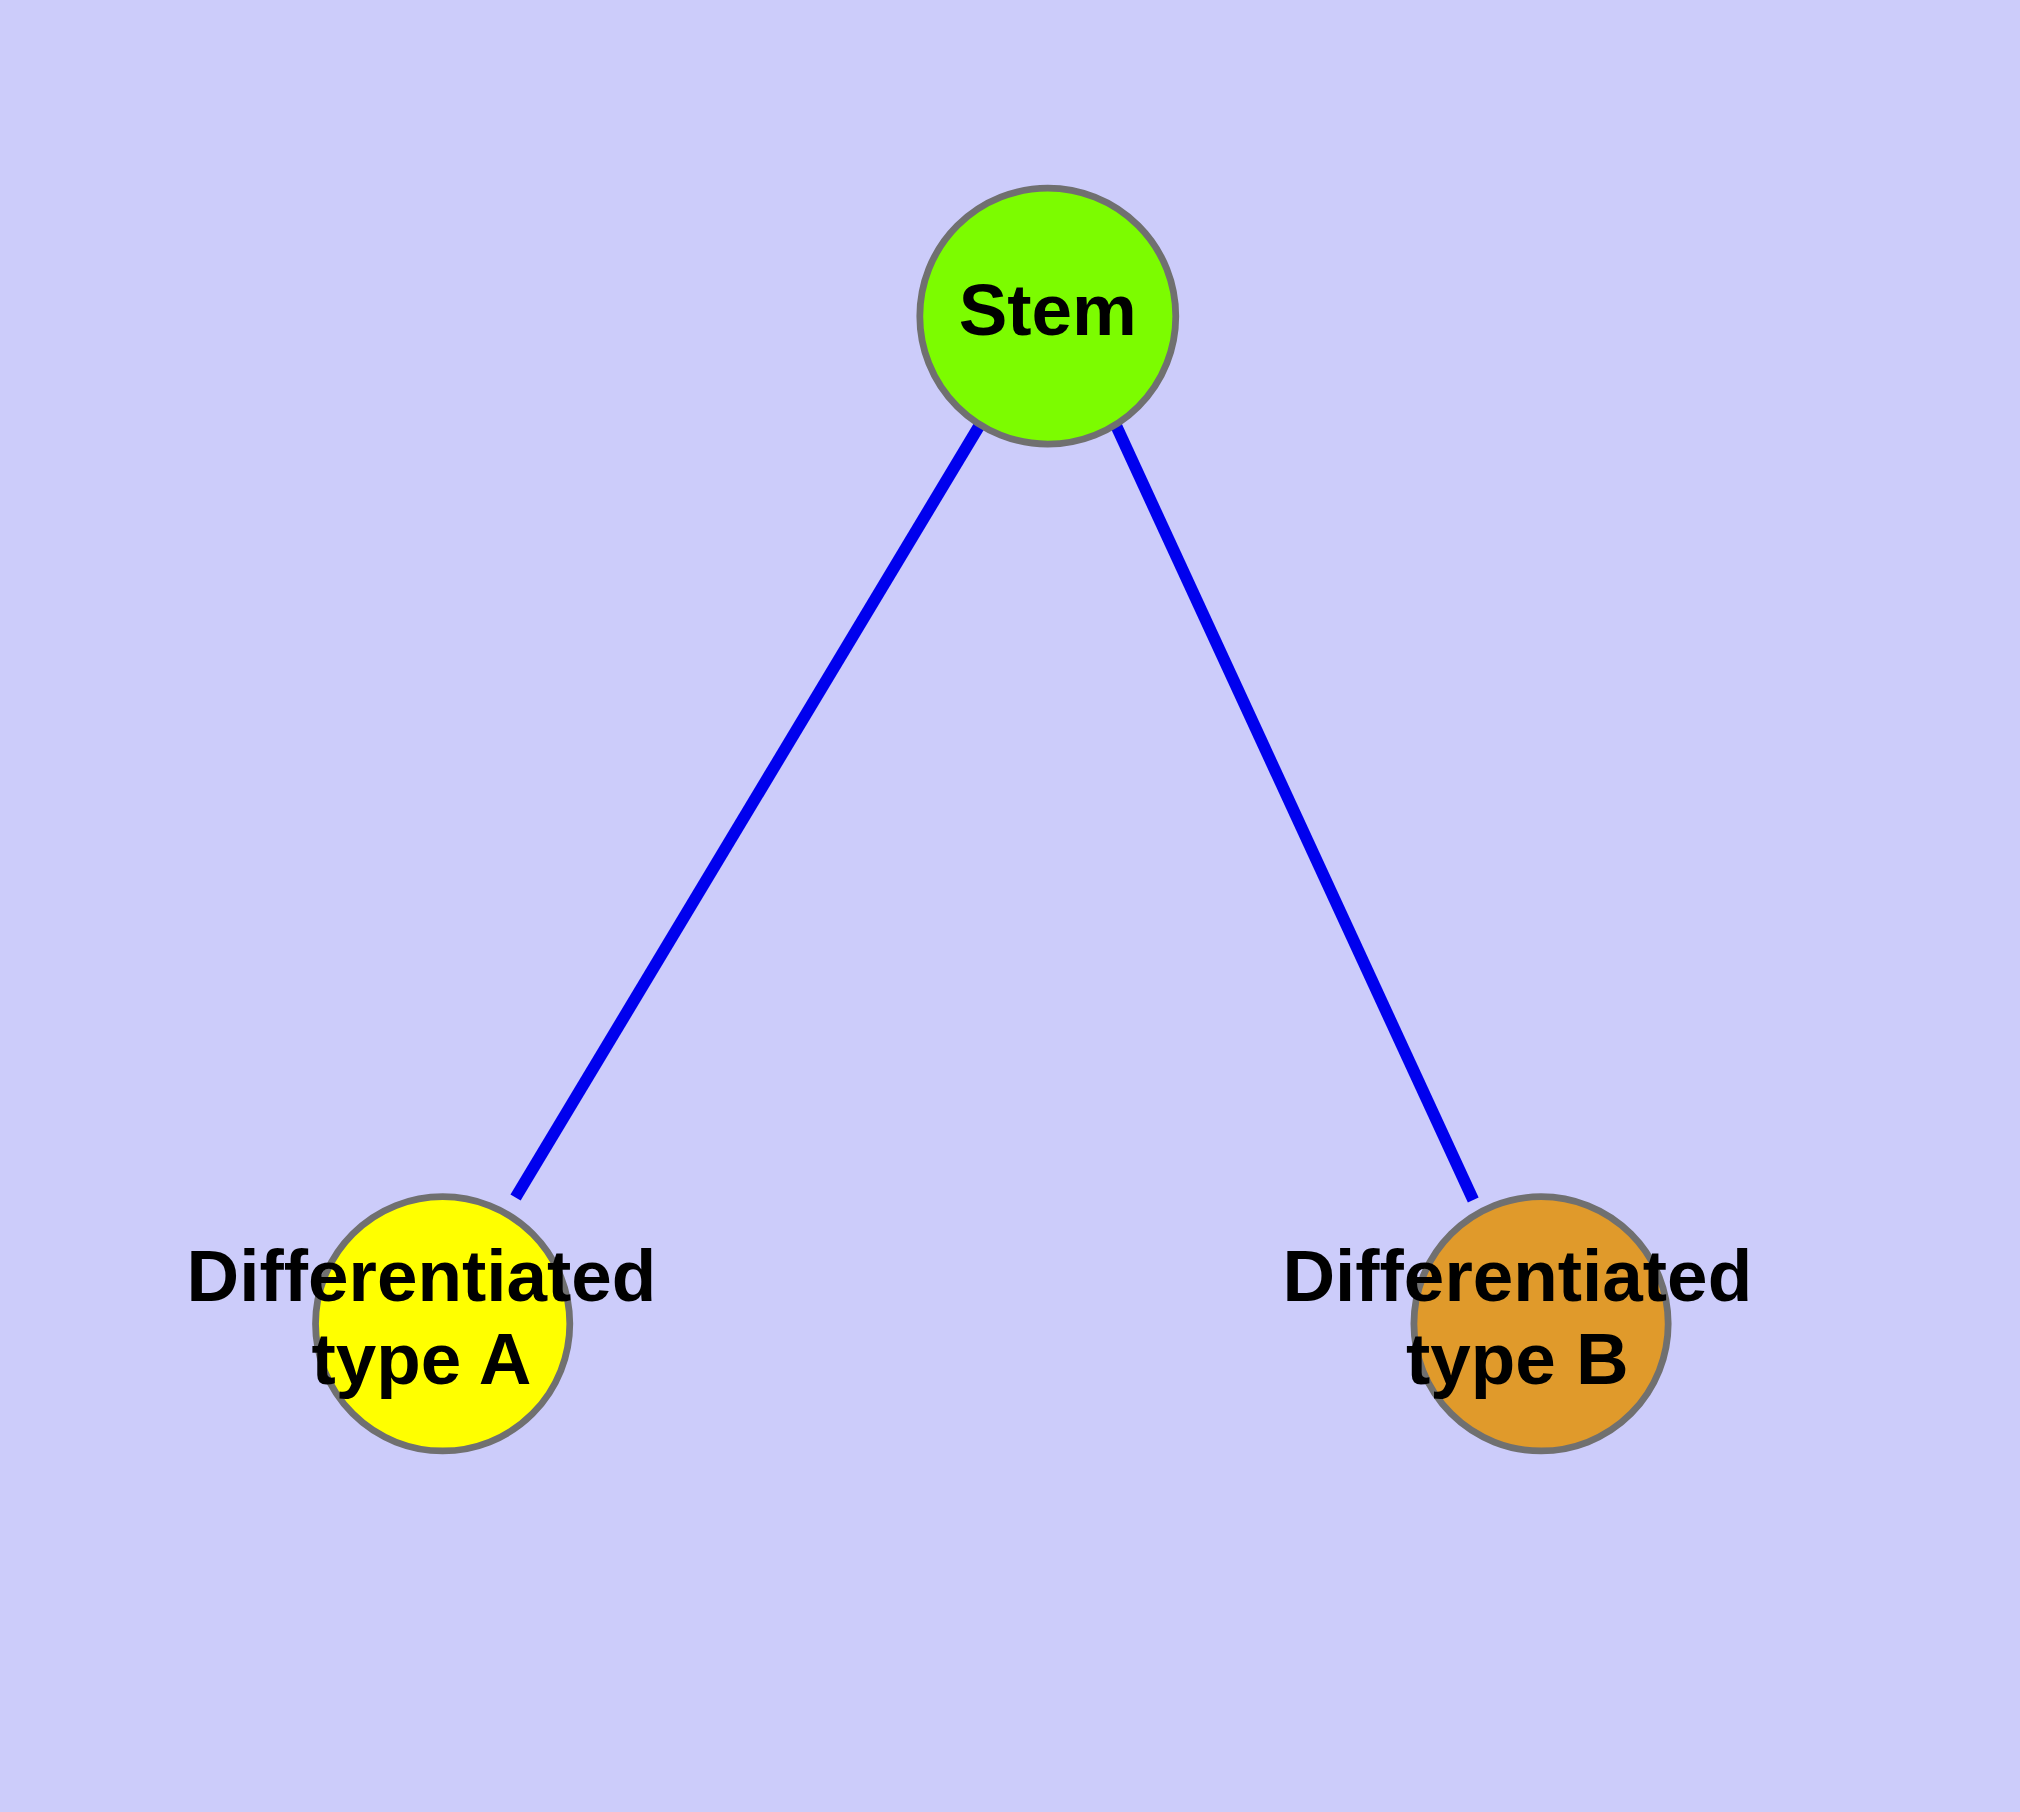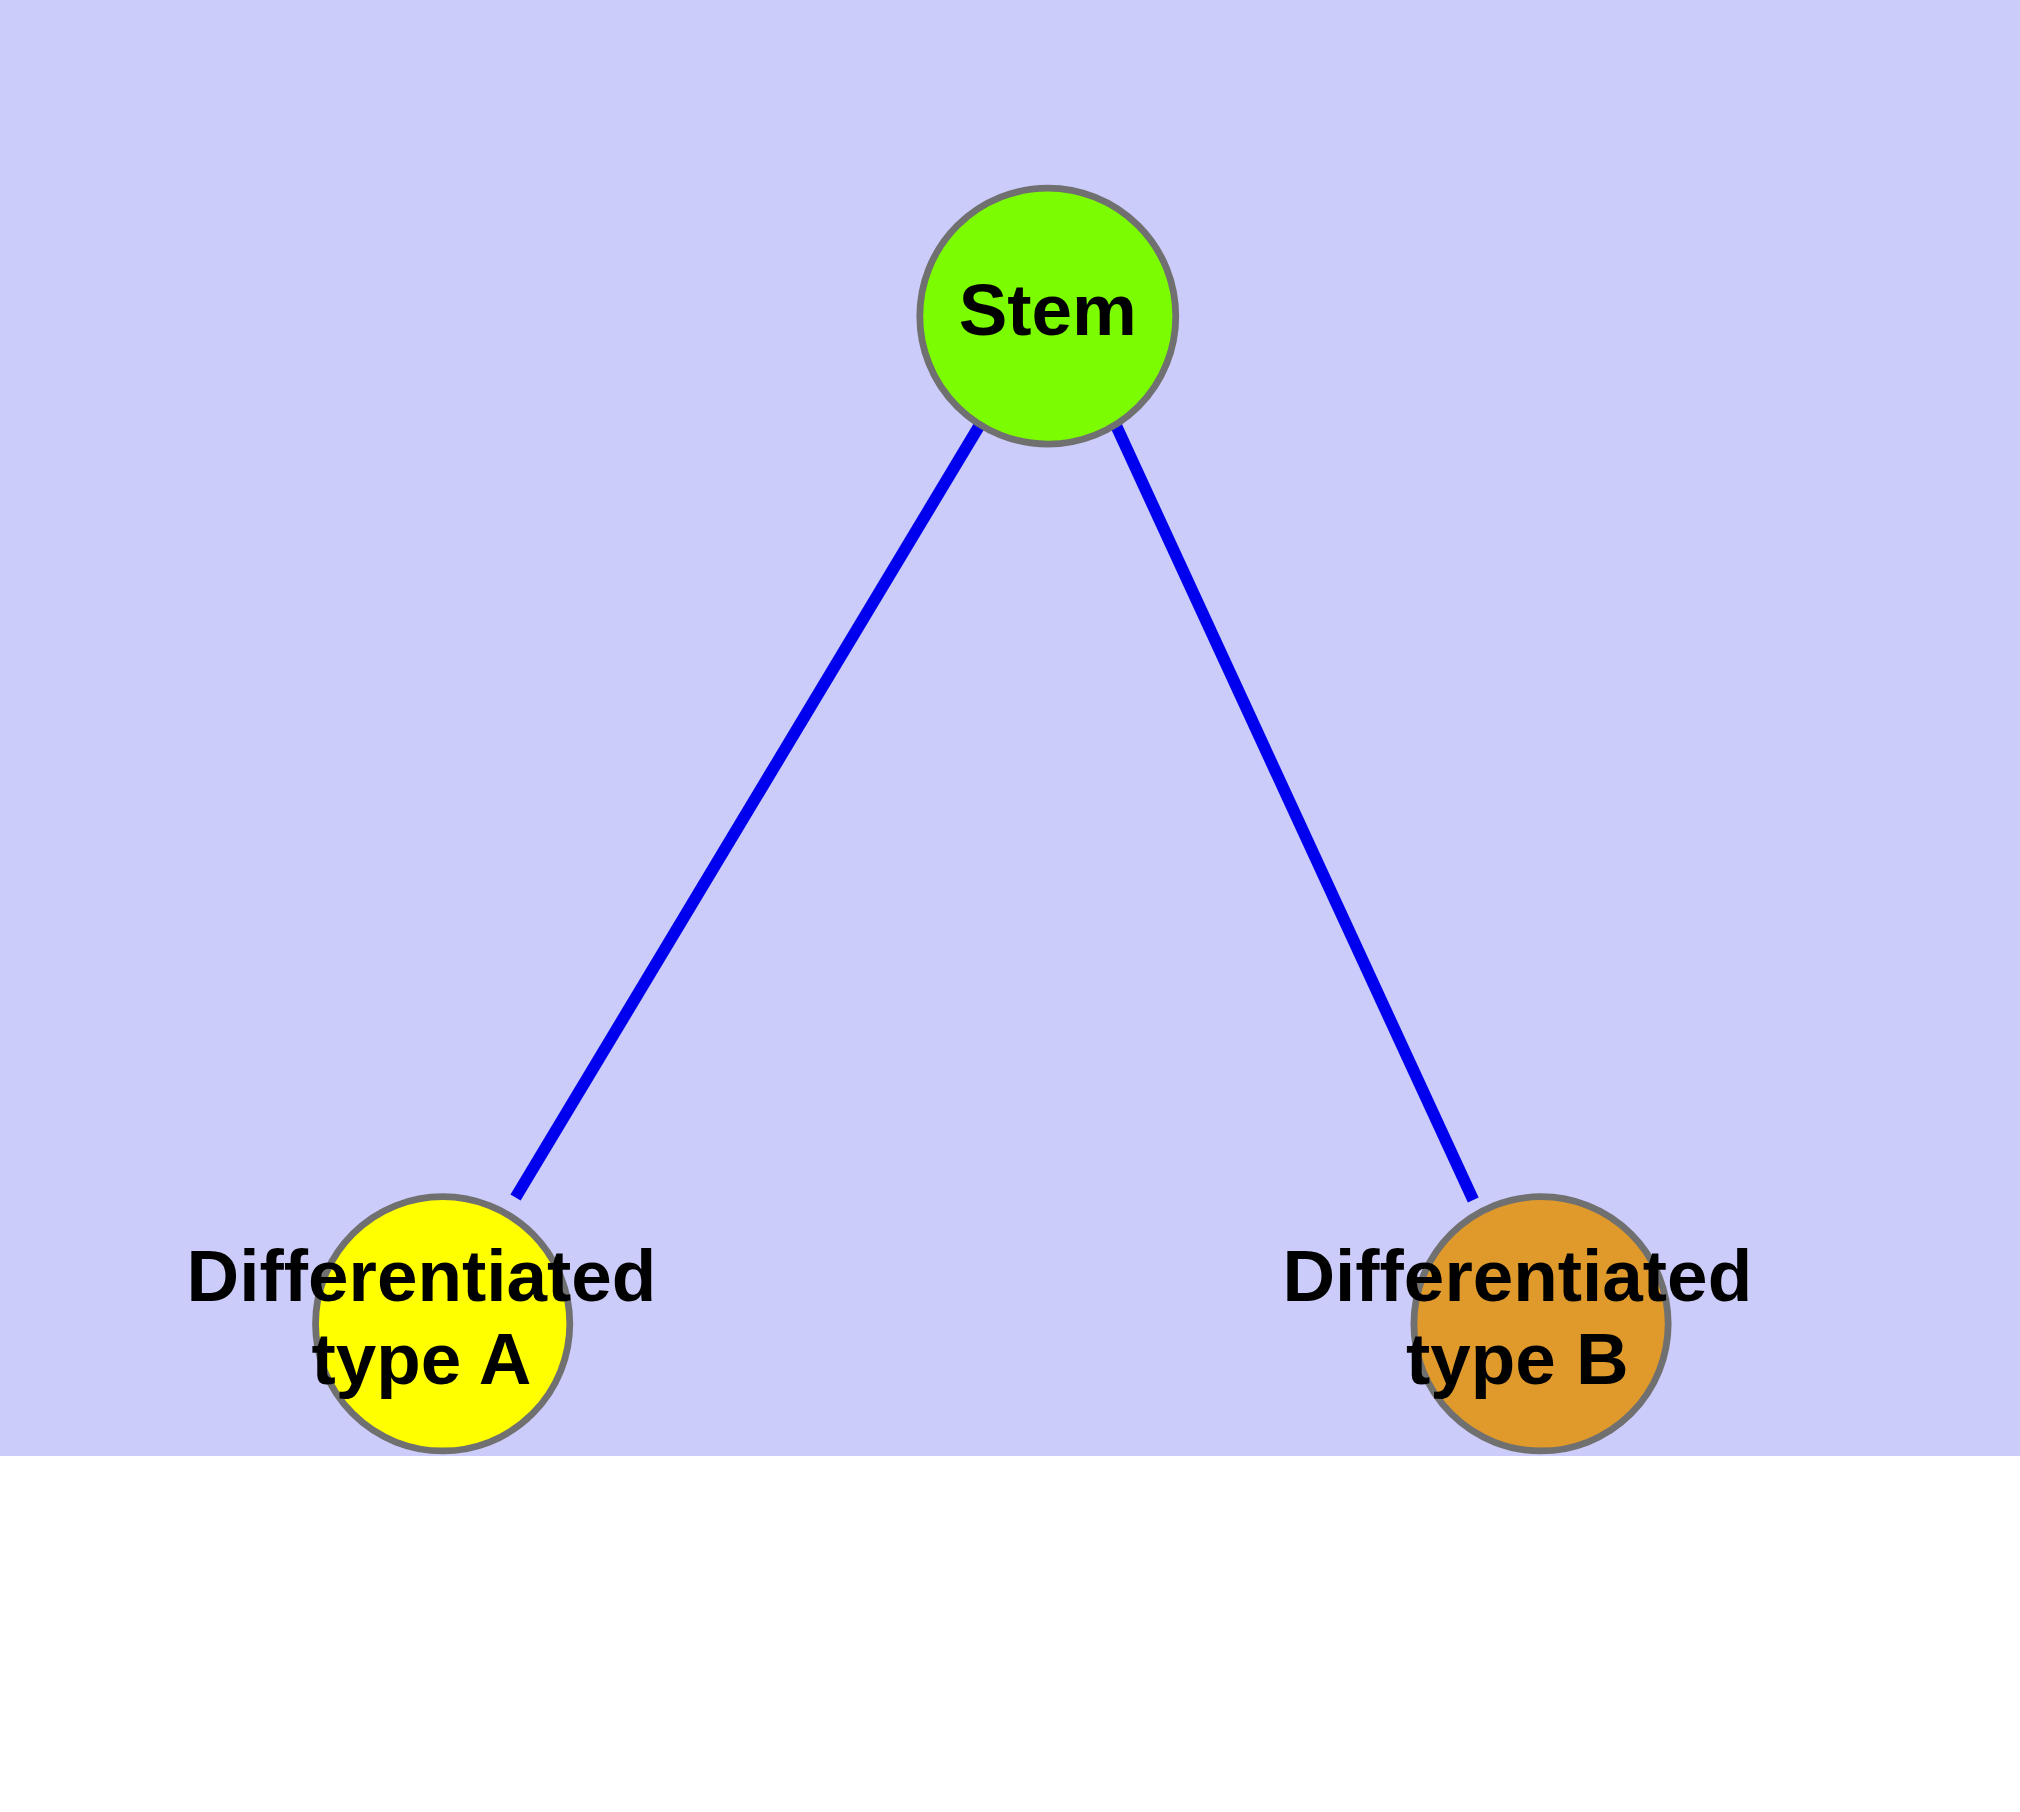--- a/index.html
+++ b/index.html
@@ -4,21 +4,21 @@
 <title>Cell Differentiation Graph</title>
 <style>
   html, body {
     margin: 0;
     padding: 0;
     background: #ffffff;
   }
   #canvas {
     position: relative;
     width: 2021px;
-    height: 1456px;
+    height: 1812px;
     overflow: hidden;
     font-family: "Liberation Sans", sans-serif;
   }
   #graph-svg {
     position: absolute;
     top: 0;
     left: 0;
     width: 2021px;
     height: 1812px;
     display: block;

